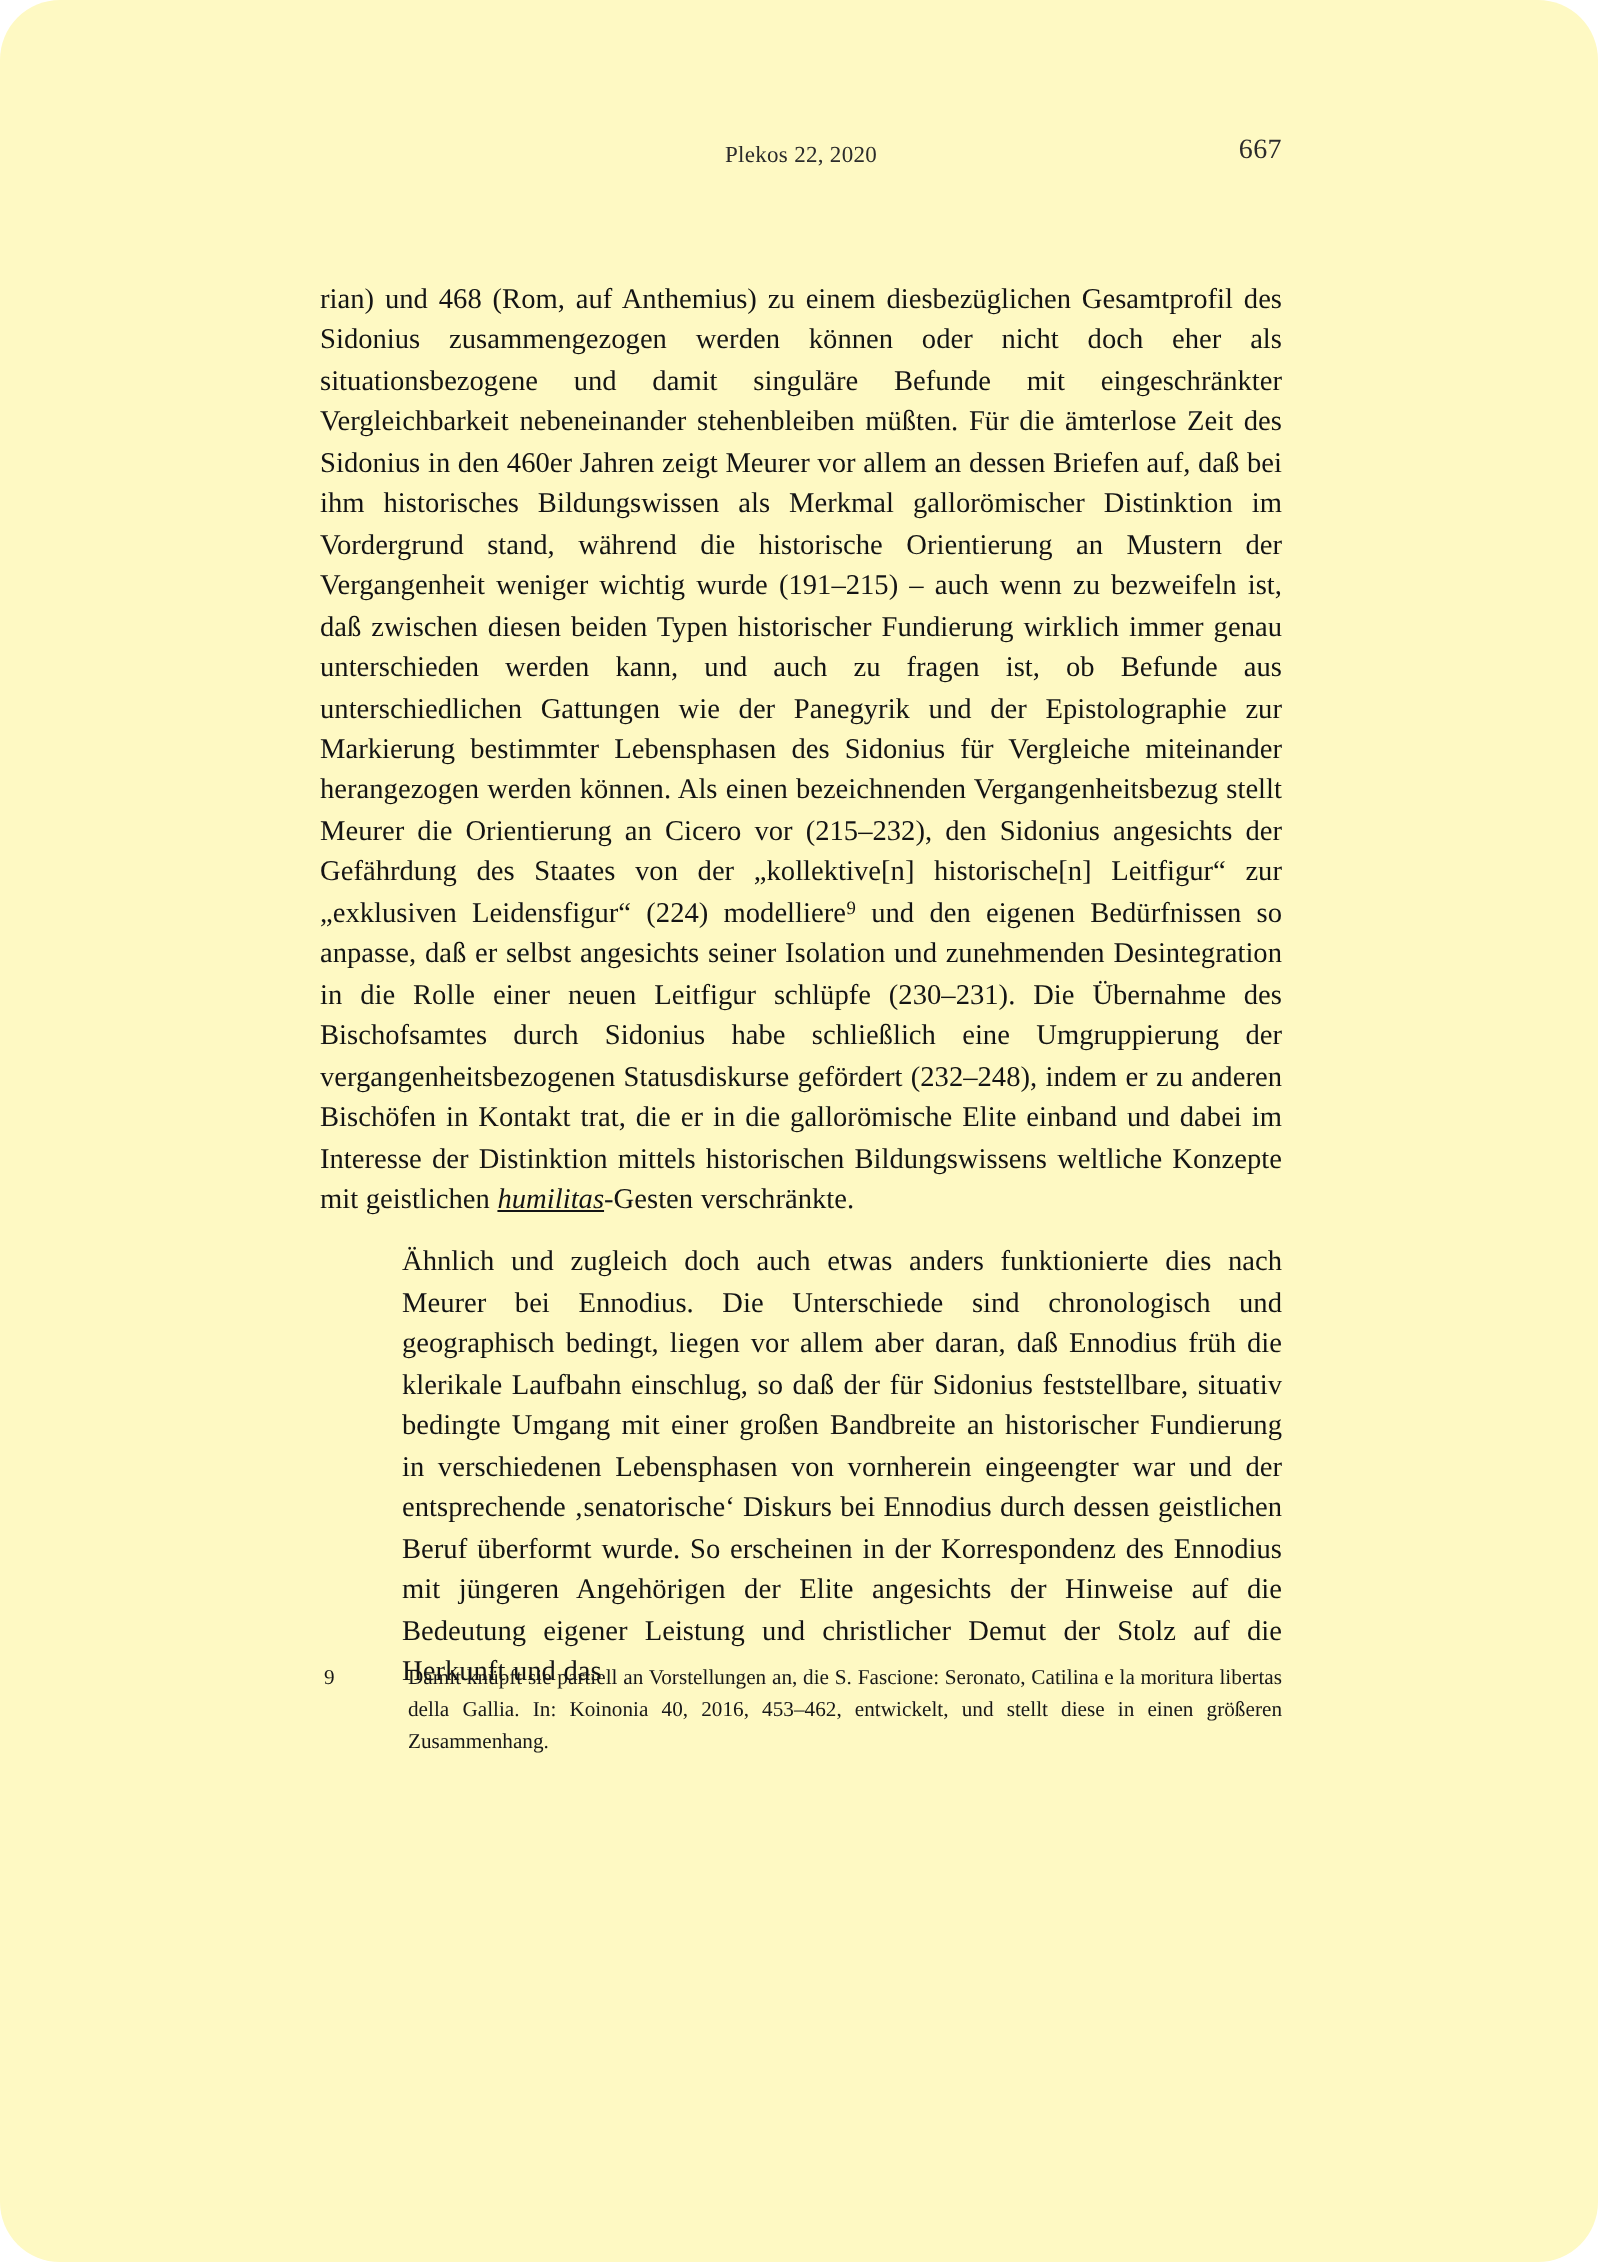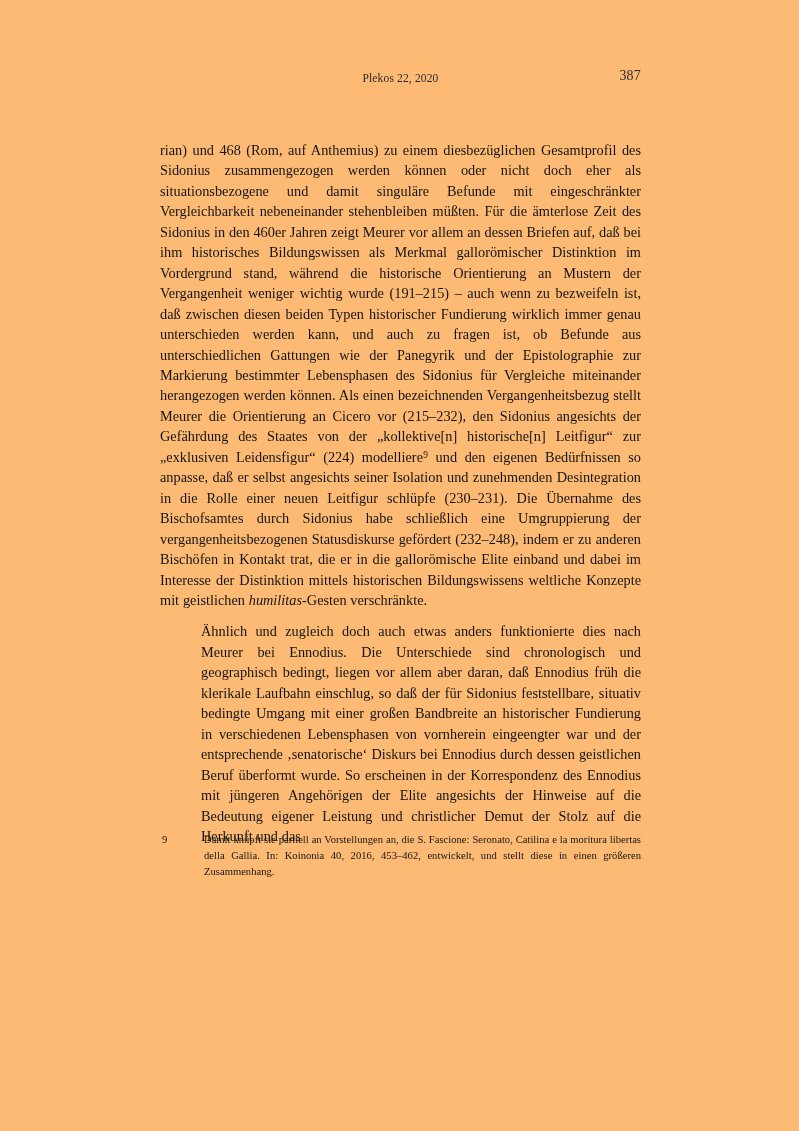--- a/index.html
+++ b/index.html
@@ -12,22 +12,23 @@
     font-family: "Liberation Serif", "DejaVu Serif", serif;
     color: #141414;
     -webkit-font-smoothing: antialiased;
   }
 
   .page {
     position: relative;
     width: 799px;
     height: 1131px;
     margin: 0 auto;
-    background: #fdba74;
+    background: #fef9c3;
     overflow: hidden;
+    border-radius: 30px;
   }
 
   
   .page-header {
     position: absolute;
     left: 160px;
     top: 72px;
     width: 481px;
     height: 22px;
   }
@@ -68,20 +69,21 @@
     hyphens: manual;
     letter-spacing: 0.01px;
     word-spacing: 0.2px;
   }
   .body-paragraph + .body-paragraph {
     margin-top: 11px;
     margin-left: 41px;
   }
   .body-paragraph .it {
     font-style: italic;
+    text-decoration: underline;
   }
   .body-paragraph .fn-ref {
     font-size: 9.4px;
     vertical-align: 0.42em;
     line-height: 0;
     padding-left: 0.3px;
   }
 
   
   .footnotes {
@@ -109,21 +111,21 @@
     color: #171717;
   }
 </style>
 </head>
 <body>
 
 <div class="page">
 
   <div class="page-header">
     <div class="header-running-title">Plekos 22, 2020</div>
-    <div class="header-page-number">387</div>
+    <div class="header-page-number">667</div>
   </div>
 
   <div class="text-column">
     <p class="body-paragraph">rian) und 468 (Rom, auf Anthemius) zu einem diesbezüglichen Gesamtprofil des Sidonius zusammengezogen werden können oder nicht doch eher als situationsbezogene und damit singuläre Befunde mit eingeschränkter Vergleichbarkeit nebeneinander stehenbleiben müßten. Für die ämterlose Zeit des Sidonius in den 460er Jahren zeigt Meurer vor allem an dessen Briefen auf, daß bei ihm historisches Bildungswissen als Merkmal gallorömischer Distinktion im Vordergrund stand, während die historische Orientierung an Mustern der Vergangenheit weniger wichtig wurde (191–215) – auch wenn zu bezweifeln ist, daß zwischen diesen beiden Typen historischer Fundierung wirklich immer genau unterschieden werden kann, und auch zu fragen ist, ob Befunde aus unterschiedlichen Gattungen wie der Panegyrik und der Epistolographie zur Markierung bestimmter Lebensphasen des Sidonius für Vergleiche miteinander herangezogen werden können. Als einen bezeichnenden Vergangenheitsbezug stellt Meurer die Orientierung an Cicero vor (215–232), den Sidonius angesichts der Gefährdung des Staates von der „kollektive[n] historische[n] Leitfigur“ zur „exklusiven Leidensfigur“ (224) modelliere<sup class="fn-ref">9</sup> und den eigenen Bedürfnissen so anpasse, daß er selbst angesichts seiner Isolation und zunehmenden Desintegration in die Rolle einer neuen Leitfigur schlüpfe (230–231). Die Übernahme des Bischofsamtes durch Sidonius habe schließlich eine Umgruppierung der vergangenheitsbezogenen Statusdiskurse gefördert (232–248), indem er zu anderen Bischöfen in Kontakt trat, die er in die gallorömische Elite einband und dabei im Interesse der Distinktion mittels historischen Bildungswissens weltliche Konzepte mit geistlichen <span class="it">humilitas</span>-Gesten verschränkte.</p>
     <p class="body-paragraph">Ähnlich und zugleich doch auch etwas anders funktionierte dies nach Meurer bei Ennodius. Die Unterschiede sind chronologisch und geographisch bedingt, liegen vor allem aber daran, daß Ennodius früh die klerikale Laufbahn einschlug, so daß der für Sidonius feststellbare, situativ bedingte Umgang mit einer großen Bandbreite an historischer Fundierung in verschiedenen Lebensphasen von vornherein eingeengter war und der entsprechende ‚senatorische‘ Diskurs bei Ennodius durch dessen geistlichen Beruf überformt wurde. So erscheinen in der Korrespondenz des Ennodius mit jüngeren Angehörigen der Elite angesichts der Hinweise auf die Bedeutung eigener Leistung und christlicher Demut der Stolz auf die Herkunft und das</p>
   </div>
 
   <div class="footnotes">
     <div class="footnote-item">
       <span class="footnote-marker">9</span>

